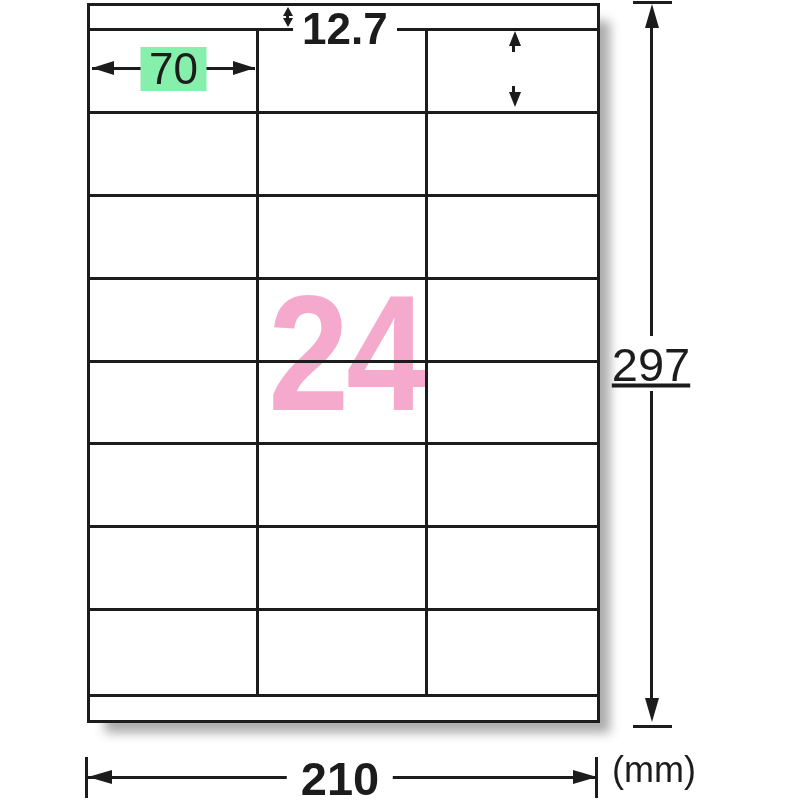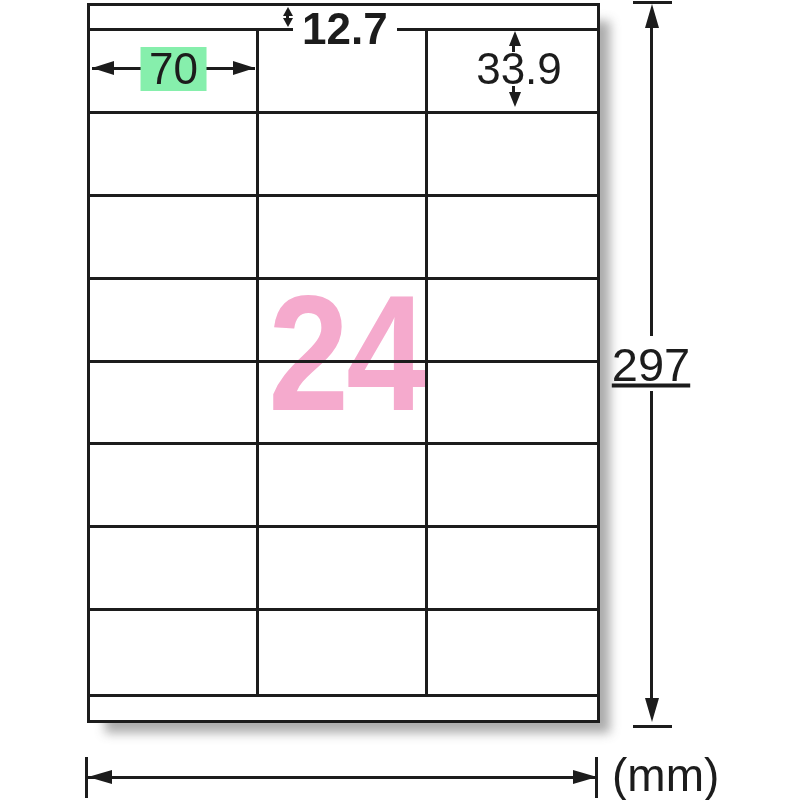--- a/index.html
+++ b/index.html
@@ -99,35 +99,35 @@
     <div class="dim-text on-line" style="left:203px; top:23px; transform:translateY(-50%);">12.7</div>
 
     <div class="h-dim">
       <span class="tri tri-left"></span>
       <span class="tri tri-right"></span>
       <span class="dim-label">70</span>
     </div>
 
     <div class="tri tri-up" style="left:419px; top:25px; border-width:0 6px 15px 6px;"></div>
     <div class="stem-v" style="left:422px; top:38px; height:8px;"></div>
-    <div class="dim-text" style="left:429px; top:63px; transform:translate(-50%,-50%);">33.9</div>
     <div class="stem-v" style="left:422px; top:80px; height:8px;"></div>
     <div class="tri tri-down" style="left:419px; top:86px; border-width:15px 6px 0 6px;"></div>
 
   </div>
 
   <div class="tick-h" style="left:633px; top:1px;  width:39px;"></div>
   <div class="tri tri-up" style="left:645px; top:4px; border-width:0 7px 24px 7px;"></div>
   <div class="line-v" style="left:650px; top:26px;  height:310px;"></div>
   <div class="dim-text big" style="left:651px; top:364px; transform:translate(-50%,-50%);text-decoration:underline;">297</div>
   <div class="line-v" style="left:650px; top:391px; height:308px;"></div>
   <div class="tri tri-down" style="left:645px; top:698px; border-width:24px 7px 0 7px;"></div>
   <div class="tick-h" style="left:633px; top:725px; width:39px;"></div>
 
   <div class="tick-v" style="left:85px;  top:757px; height:41px;"></div>
   <div class="line-h" style="left:88px;  top:776px; width:509px;"></div>
   <div class="tri tri-left" style="left:88px;  top:770px; border-width:7.5px 24px 7.5px 0;"></div>
   <div class="tri tri-right" style="left:573px; top:770px; border-width:7.5px 0 7.5px 24px;"></div>
+  <div class="dim-text big on-line" style="left:340px; top:778px; transform:translate(-50%,-50%); padding:0 14px;">210</div>
   <div class="tick-v" style="left:595px; top:757px; height:41px;"></div>
 
-  <div class="dim-text" style="left:612px; top:752px; font-size:46px;">(mm)</div>
+  <div class="dim-text" style="left:612px; top:752px; font-size:36px;">(mm)</div>
 
 </div>
 
 </body></html>

